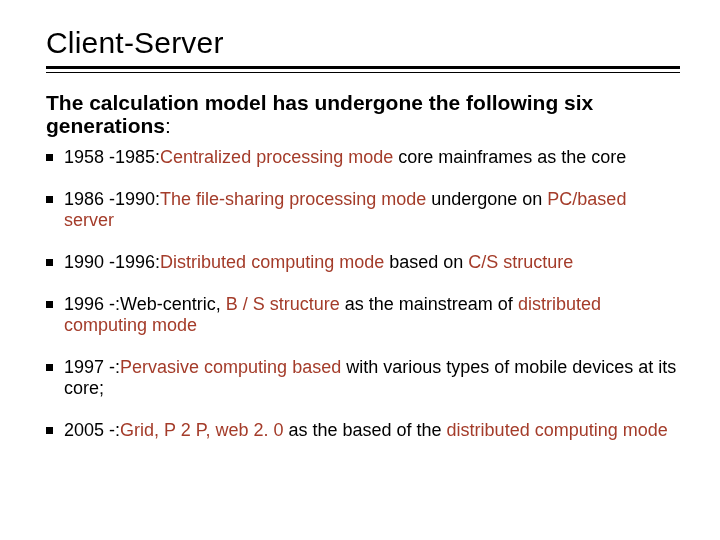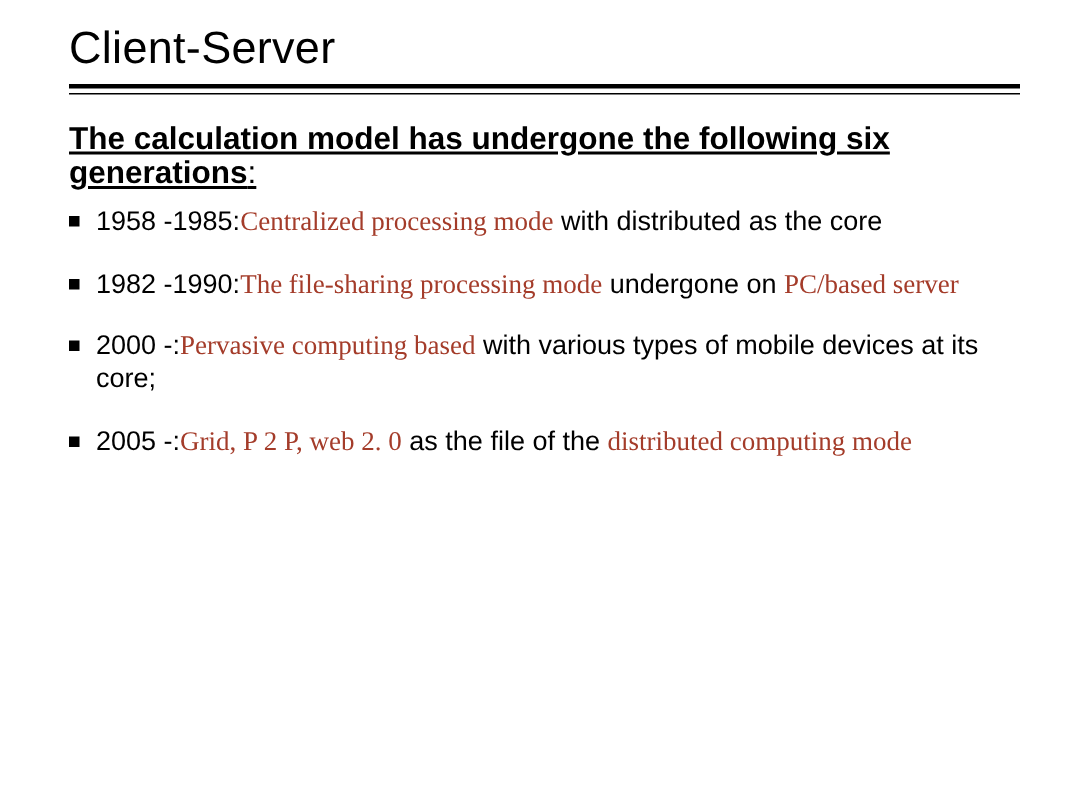--- a/index.html
+++ b/index.html
@@ -9,21 +9,21 @@
     height: 540px;
     background: #ffffff;
     font-family: "Segoe UI", "Helvetica Neue", Arial, sans-serif;
     color: #000;
     overflow: hidden;
   }
   .slide {
     box-sizing: border-box;
     width: 720px;
     height: 540px;
-    padding: 16px 40px 10px 46px;
+    padding: 26px 40px 10px 46px;
     position: relative;
   }
   .title {
     font-size: 30px;
     font-weight: 400;
     color: #000;
     margin: 0 0 6px 0;
     letter-spacing: 0.2px;
   }
   .hr-thick {
@@ -35,21 +35,20 @@
     border: none;
     border-top: 1px solid #000;
     margin-top: 3px;
   }
   .intro {
     font-size: 21px;
     font-weight: 700;
     color: #000;
     line-height: 1.1;
     margin: 18px 0 8px 0;
-    text-decoration: underline;
   }
   .intro .light {
     font-weight: 400;
   }
   ul.gen {
     list-style: none;
     padding: 0;
     margin: 10px 0 0 0;
   }
   ul.gen > li {
@@ -64,42 +63,47 @@
     content: "";
     position: absolute;
     left: 0;
     top: 7px;
     width: 7px;
     height: 7px;
     background: #000;
   }
   .hl {
     color: #a43c2a;
-    font-family: Liberation Serif, serif;
   }
 </style>
 </head>
 <body>
 
 <div class="slide">
   <h1 class="title">Client-Server</h1>
   <hr class="hr-thick">
   <hr class="hr-thin">
 
   <p class="intro">
     <span> The calculation model has undergone the following six generations</span><span class="light">:</span>
   </p>
 
   <ul class="gen">
     <li>
-      <span>1958 -1985:</span><span class="hl">Centralized processing mode</span><span> with distributed as the </span><span class="hl"></span><span></span><span class="hl"></span><span>core</span>
+      <span>1958 -1985:</span><span class="hl">Centralized processing mode</span><span> core mainframes as the </span><span class="hl"></span><span></span><span class="hl"></span><span>core</span>
     </li>
     <li>
-      <span>1982 -1990:</span><span class="hl">The file-sharing processing mode</span><span> undergone on </span><span class="hl">PC/based server</span><span></span><span class="hl"></span><span></span>
+      <span>1986 -1990:</span><span class="hl">The file-sharing processing mode</span><span> undergone on </span><span class="hl">PC/based server</span><span></span><span class="hl"></span><span></span>
     </li>
     <li>
-      <span>2000 -:</span><span class="hl">Pervasive computing based</span><span> with various types of mobile devices at its core;</span><span class="hl"></span><span></span><span class="hl"></span><span></span>
+      <span>1990 -1996:</span><span class="hl">Distributed computing mode</span><span> based on </span><span class="hl">C/S structure</span><span></span><span class="hl"></span><span></span>
     </li>
     <li>
-      <span>2005 -:</span><span class="hl">Grid, P 2 P, web 2. 0</span><span> as the file of the </span><span class="hl">distributed computing mode</span><span></span><span class="hl"></span><span></span>
+      <span>1996 -:</span><span class="hl"></span><span>Web-centric, </span><span class="hl">B / S structure</span><span> as the mainstream of </span><span class="hl">distributed computing mode</span><span></span>
+    </li>
+    <li>
+      <span>1997 -:</span><span class="hl">Pervasive computing based</span><span> with various types of mobile devices at its core;</span><span class="hl"></span><span></span><span class="hl"></span><span></span>
+    </li>
+    <li>
+      <span>2005 -:</span><span class="hl">Grid, P 2 P, web 2. 0</span><span> as the based of the </span><span class="hl">distributed computing mode</span><span></span><span class="hl"></span><span></span>
     </li>
   </ul>
 </div>
 
 </body></html>

